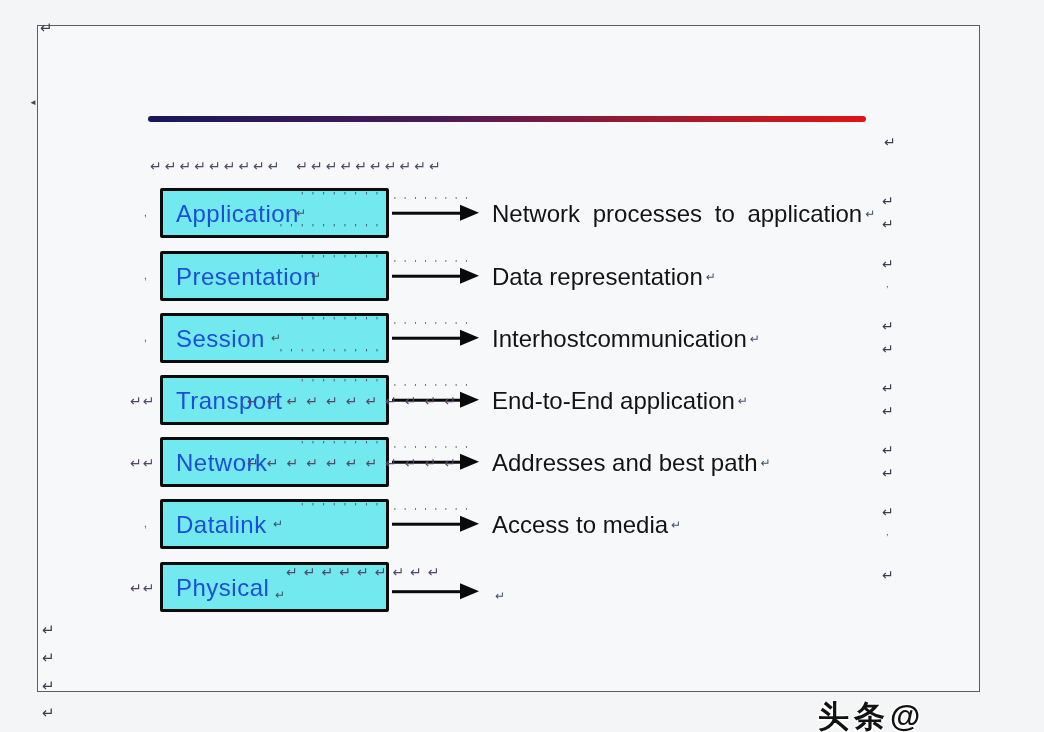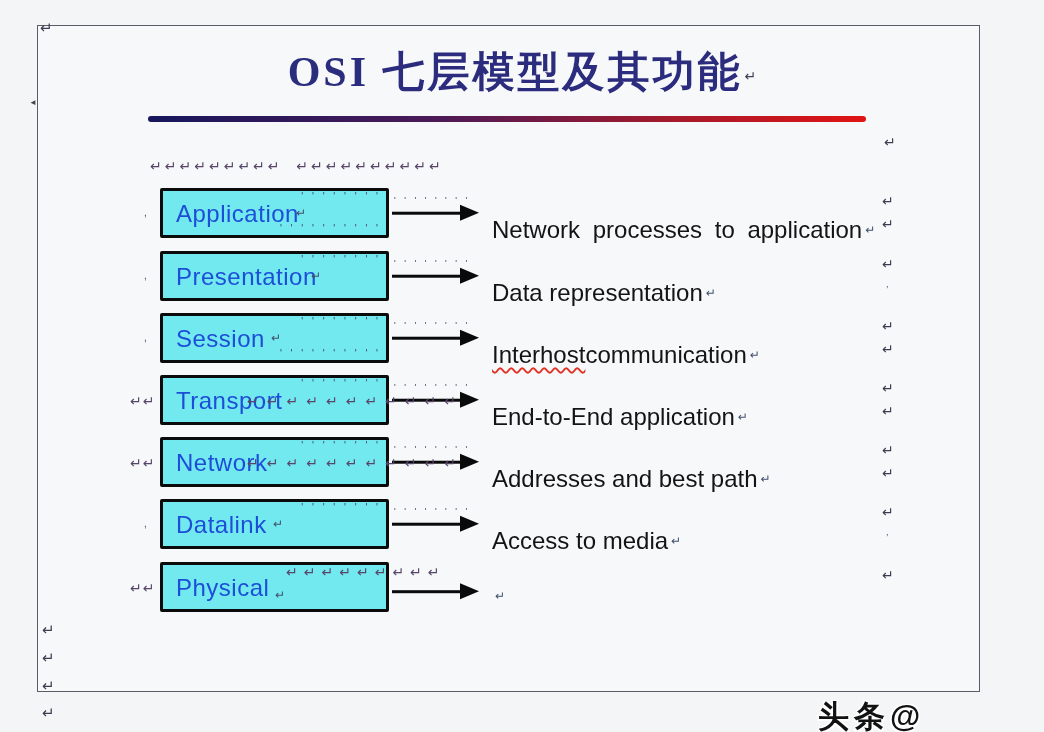--- a/index.html
+++ b/index.html
@@ -61,26 +61,26 @@
   .arrow { position:absolute; left:392px; top:50%; transform:translateY(-58%); width:88px; height:16px; }
   .arrow-line { position:absolute; left:0; top:7px; width:70px; height:2.5px; background:#0a0a0a; }
   .arrow-head {
     position:absolute; left:68px; top:0; width:0; height:0;
     border-left:19px solid #0a0a0a; border-top:8px solid transparent; border-bottom:8px solid transparent;
   }
   .arrow-ticks { position:absolute; left:2px; top:-9px; font-size:9px; letter-spacing:3px; color:#4c4460; }
 
   
   .desc {
-    position:absolute; left:492px; top:16px; height:52px; display:flex; align-items:center;
+    position:absolute; left:492px; top:0; height:52px; display:flex; align-items:center;
     font-size:24px; color:#141414; white-space:nowrap;
   }
   .desc .ret { font-size:12px; color:#41506b; margin-left:3px; }
   .desc.wide { word-spacing:6px; }
-  .spellerr { text-decoration:underline; text-decoration-style:wavy; text-decoration-color:#e03325; text-decoration-thickness:2px; text-underline-offset:4px; }
+  .spellerr { text-decoration-style:wavy; text-decoration-color:#e03325; text-decoration-thickness:2px; text-underline-offset:4px; }
 
   
   .rmarks { position:absolute; left:882px; top:5px; display:flex; flex-direction:column; gap:7px; font-size:14px; color:#3f3c52; }
   .rmarks .tickchar { font-size:9px; color:#4c4460; margin-left:4px; }
 
   
   .bl-ret { position:absolute; left:42px; font-size:15px; color:#3f3c52; }
 
   
   .watermark {
@@ -93,23 +93,20 @@
 </head>
 <body>
 
 <div id="canvas">
 
   <div class="page-border"></div>
 
   <span class="fmark corner-ret">↵</span>
   <span class="fmark left-edge-tick">◄</span>
 
-  <div class="title-wrap">
-    <span>OSI 七层模型及其功能</span><span class="ret">↵</span>
-  </div>
 
   <div class="rule"></div>
 
   <div class="fmark marks-row">↵↵↵↵↵↵↵↵↵  ↵↵↵↵↵↵↵↵↵↵</div>
   <span class="fmark tr-ret">↵</span>
 
   <div class="row" style="top:188px">
     <span class="fmark row-left-tick">,</span>
     <div class="layer-box">
       <span class="layer-label">Application</span>

